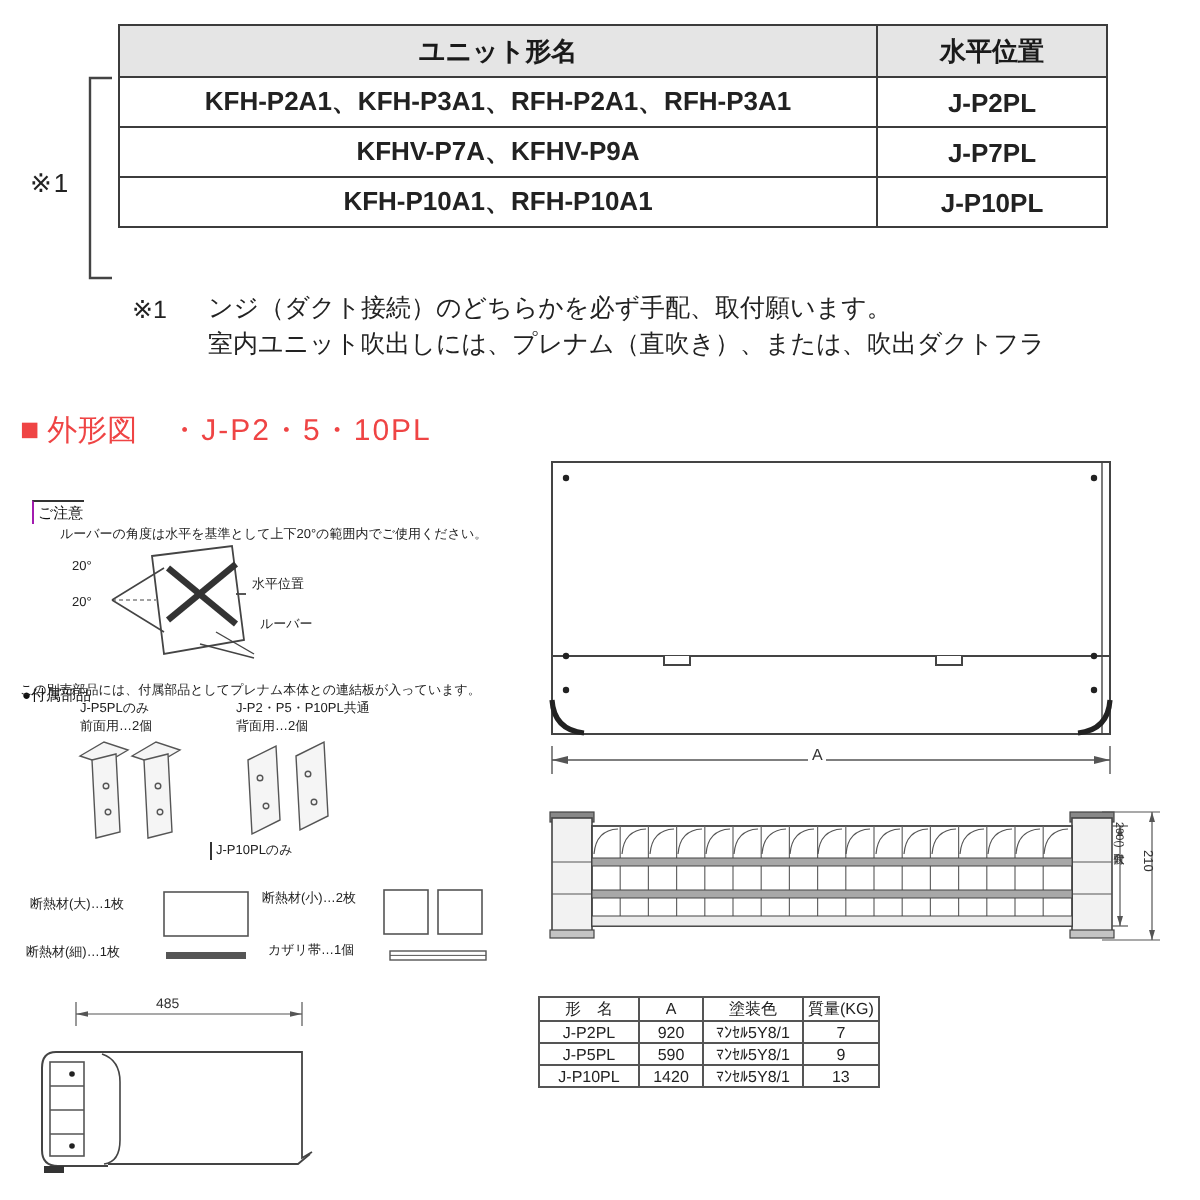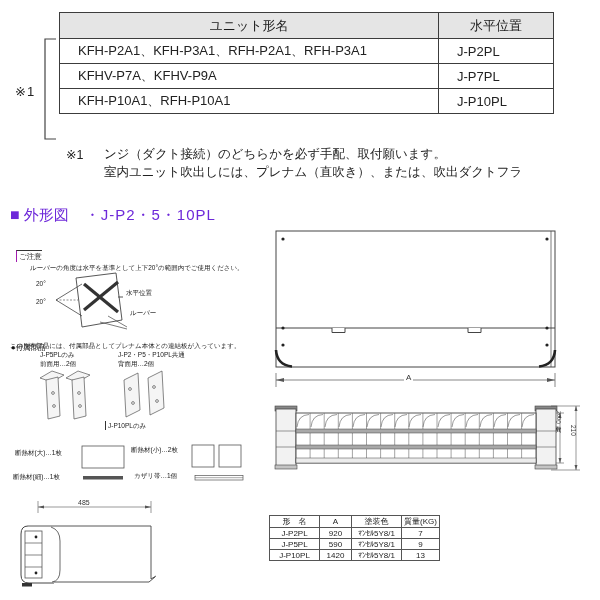--- a/index.html
+++ b/index.html
@@ -3,41 +3,41 @@
 <meta charset="utf-8">
 <style>
   html,body{margin:0;padding:0;background:#fff;}
   .page{
     position:relative;width:600px;height:600px;background:#ffffff;overflow:hidden;
     font-family:"Liberation Sans","DejaVu Sans",sans-serif;color:#1a1a1a;
   }
   .abs{position:absolute;}
   
   .unit-table{position:absolute;left:59px;top:12px;border-collapse:collapse;table-layout:fixed;}
-  .unit-table th,.unit-table td{border:1px solid #3c3c3c;font-size:13px;font-weight:normal;height:22px;padding:1px 18px;white-space:nowrap;overflow:hidden;}
+  .unit-table th,.unit-table td{border:1px solid #3c3c3c;font-size:13px;font-weight:bold;height:22px;padding:1px 7px;white-space:nowrap;overflow:hidden;}
   .unit-table th{background:#e5e5e5;text-align:center;height:23px;}
-  .unit-table td{text-align:left;color:#222;}
+  .unit-table td{text-align:center;color:#222;}
   .ref-marker{position:absolute;left:15px;top:84px;font-size:13px;letter-spacing:1px;color:#222;}
   
   .footnote-ref{position:absolute;left:66px;top:147px;font-size:12.5px;color:#222;}
   .footnote-text{position:absolute;left:104px;top:146px;font-size:12.5px;line-height:17.5px;color:#222;white-space:nowrap;}
   
-  .section-header{position:absolute;left:10px;top:206px;font-size:15px;color:#6d28d9;}
+  .section-header{position:absolute;left:10px;top:206px;font-size:15px;color:#ef4444;}
   .section-header .marker{font-size:16px;margin-right:4px;}
   .section-header .sub{margin-left:16px;letter-spacing:1px;}
   
   .tiny{font-size:6.5px;color:#222;white-space:nowrap;line-height:9px;}
   .tiny-title{font-size:7.5px;color:#111;white-space:nowrap;}
   .caution-title{border-left:1px solid #a21caf;border-top:1px solid #333;padding:1px 0 0 2px;}
   
   svg{display:block;}
   .dim-label{position:absolute;font-size:7px;color:#333;background:#fff;padding:0 2px;white-space:nowrap;}
   .vtext{position:absolute;writing-mode:vertical-rl;text-orientation:mixed;color:#333;white-space:nowrap;}
   
-  .spec-table{position:absolute;left:269px;top:498px;border-collapse:collapse;table-layout:fixed;margin-top:17px;}
+  .spec-table{position:absolute;left:269px;top:498px;border-collapse:collapse;table-layout:fixed;}
   .spec-table th,.spec-table td{border:1px solid #555;font-size:8px;font-weight:normal;height:10px;padding:0 2px;text-align:center;white-space:nowrap;overflow:hidden;color:#222;}
 </style>
 </head>
 <body>
 
 <div class="page">
 
   <div class="ref-marker">※1</div>
   <svg class="abs" style="left:40px;top:38px;" width="18" height="102" viewBox="0 0 18 102">
     <path d="M16,1 H5 V101 H16" fill="none" stroke="#444" stroke-width="1.2"></path>

